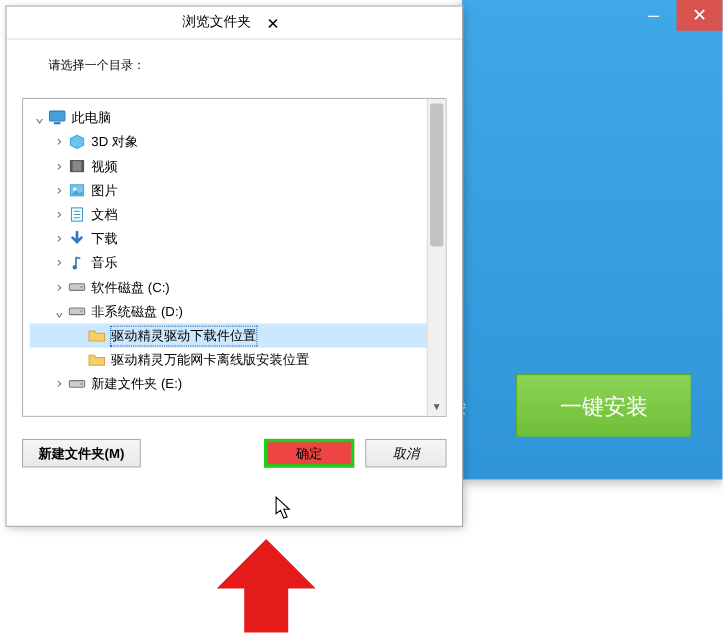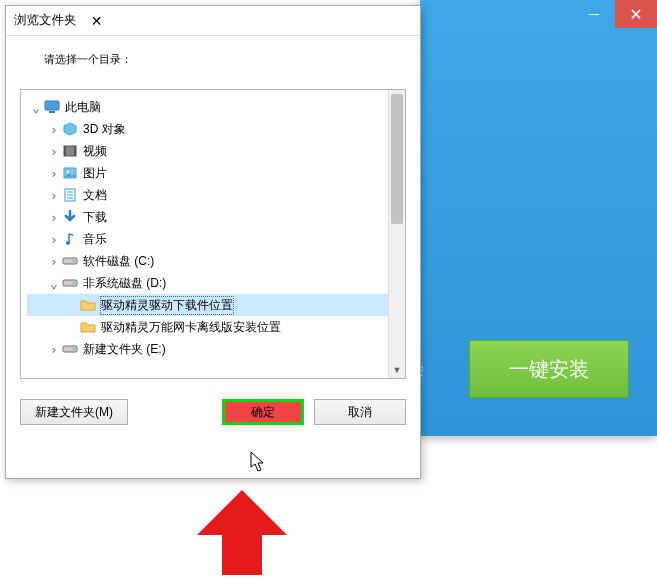--- a/index.html
+++ b/index.html
@@ -25,21 +25,21 @@
 .bg-text { position: absolute; bottom: 56px; left: -8px; color: #c8e8ff; font-size: 12px; }
 
 .dialog {
   position: absolute; left: 5px; top: 5px;
   width: 416px; height: 474px;
   background: #fff; border: 1px solid #a9a9a9;
   box-shadow: 2px 2px 8px rgba(0,0,0,0.25);
   display: flex; flex-direction: column;
 }
 .dlg-titlebar {
-  height: 30px; display: flex; align-items: center; justify-content: flex-start;
+  height: 30px; display: flex; align-items: center; justify-content: center;
   padding: 0 0 0 8px; border-bottom: 1px solid #ddd; font-size: 12.5px;
 }
 .dlg-close { width: 40px; height: 28px; display:flex; align-items:center; justify-content:center; font-size:14px; }
 
 .dlg-prompt { padding: 16px 14px 8px; font-size: 11px; margin-left: 24px; }
 
 .tree-wrap {
   margin: 14px 14px 10px 14px;
   border: 1px solid #b5b5b5;
   height: 290px; position: relative;
@@ -53,24 +53,24 @@
 .tree { padding: 6px 0 6px 6px; font-size: 12px; overflow:hidden; height:100%; }
 .node { display:flex; align-items:center; height:22px; white-space:nowrap; }
 .node .exp { width:14px; text-align:center; color:#6b6b6b; font-size:13px; font-family: Consolas, monospace; }
 .node .ico { width:18px; display:inline-flex; align-items:center; justify-content:center; margin-right:4px; }
 .indent-0{padding-left:2px}.indent-1{padding-left:20px}.indent-2{padding-left:38px}
 .selected { background:#cce8ff; }
 .selected .label { outline:1px dotted #2a6fb0;font-family:Liberation Serif, serif; }
 
 .btn-row { display:flex; gap:10px; padding: 10px 14px 14px; }
 .btn { height:26px; border:1px solid #adadad; background:linear-gradient(#f6f6f6,#e9e9e9); font-size:12px; display:flex; align-items:center; justify-content:center; }
-.btn-new { width:108px; }
+.btn-new { width:108px;font-weight:bold; }
 .spacer { flex:1; }
 .btn-ok { width:82px; border:3px solid #16d316; background:#ef4444; }
-.btn-cancel { width:92px; }
+.btn-cancel { width:74px;font-style:italic; }
 
 .cursor { position:absolute; left:250px; top:451px; pointer-events:none; }
 
 .arrow { position:absolute; left:192px; top:490px; pointer-events:none; }
 
 
 .ic-pc{color:#2e7cc0}.ic-3d{color:#39a7de}.ic-vid{color:#6b6b6b}.ic-img{color:#43a3da}.ic-doc{color:#3d9ad0}.ic-dl{color:#2e7cc0}.ic-mus{color:#2e7cc0}.ic-desk{color:#2e7cc0}.ic-disk{color:#555}.ic-fld{color:#e8b854}
 </style>
 </head>
 <body>

